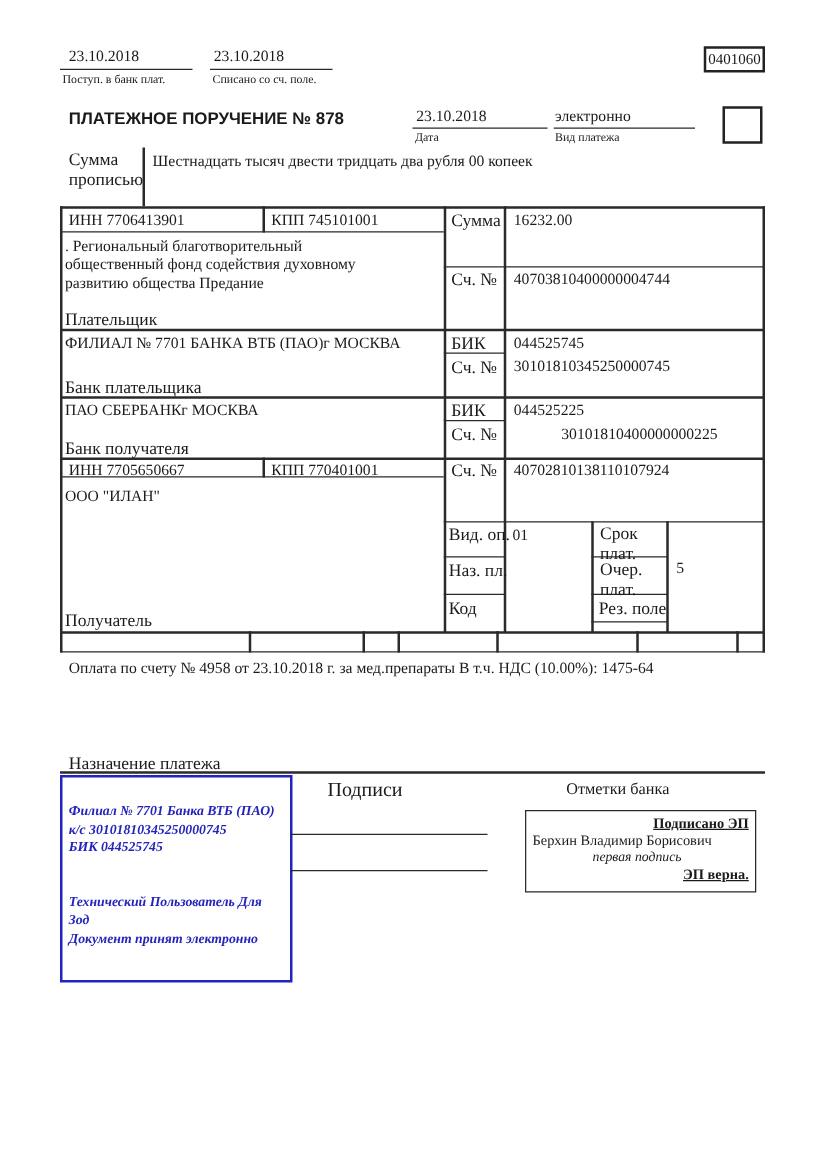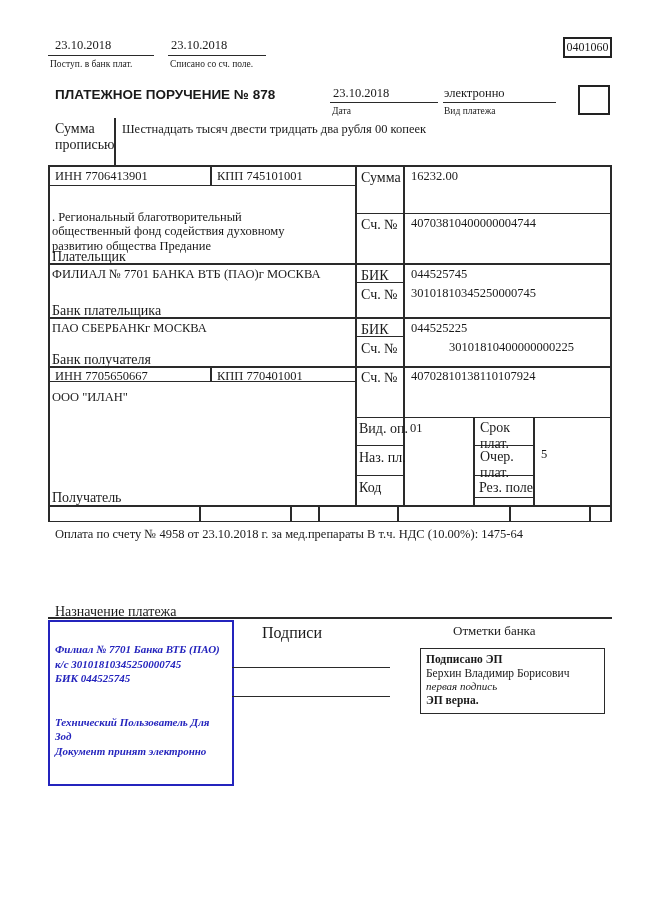--- a/index.html
+++ b/index.html
@@ -15,22 +15,22 @@
   .box{position:absolute;border:2px solid #222;background:#fff;}
   .code-box{display:flex;align-items:center;justify-content:center;font-size:12px;}
   .wrap{white-space:normal;}
   .name-lines span{display:block;}
   .bluestamp{position:absolute;left:48px;top:620px;width:172px;height:122px;
              border:2px solid #2424bd;color:#2424bd;font-weight:bold;font-size:11px;
              padding:20px 5px;line-height:14.5px;font-style:italic;}
   .bluestamp div{min-height:14.5px;white-space:normal;}
   .stamp{position:absolute;left:420px;top:648px;width:173px;height:56px;
          border:1.5px solid #2a2a2a;font-size:11.5px;padding:4px 5px;line-height:13.5px;}
-  .stamp .c{text-align:left;font-weight:bold;}
-  .stamp .i{font-style:italic;font-size:11px;}
+  .stamp .c{text-align:right;font-weight:bold;text-decoration:underline;}
+  .stamp .i{font-style:italic;font-size:11px;margin-left:48px;}
 </style>
 </head>
 <body>
 
 <div class="page">
 
   <div class="t" style="left:55px;top:38px;">23.10.2018</div>
   <div class="hl-thin" style="left:48px;top:55px;width:106px;"></div>
   <div class="t sm" style="left:50px;top:59px;">Поступ. в банк плат.</div>
 
@@ -89,21 +89,21 @@
   <div class="vl" style="left:290px;top:505px;height:17px;"></div>
   <div class="vl" style="left:318px;top:505px;height:17px;"></div>
   <div class="vl" style="left:397px;top:505px;height:17px;"></div>
   <div class="vl" style="left:509px;top:505px;height:17px;"></div>
   <div class="vl" style="left:589px;top:505px;height:17px;"></div>
 
   <div class="t" style="left:55px;top:169px;">ИНН 7706413901</div>
   <div class="t" style="left:217px;top:169px;">КПП 745101001</div>
   <div class="t cell-lab" style="left:361px;top:170px;">Сумма</div>
   <div class="t" style="left:411px;top:169px;">16232.00</div>
-  <div class="t name-lines" style="left:52px;top:190px;margin-top:20px;">
+  <div class="t name-lines" style="left:52px;top:190px;">
     <span>. Региональный благотворительный</span>
     <span>общественный фонд содействия духовному</span>
     <span>развитию общества Предание</span>
   </div>
   <div class="t cell-lab" style="left:361px;top:217px;">Сч. №</div>
   <div class="t" style="left:411px;top:216px;">40703810400000004744</div>
   <div class="t cell-lab" style="left:52px;top:249px;">Плательщик</div>
 
   <div class="t" style="left:52px;top:267px;">ФИЛИАЛ № 7701 БАНКА ВТБ (ПАО)г МОСКВА</div>
   <div class="t cell-lab" style="left:361px;top:268px;">БИК</div>

